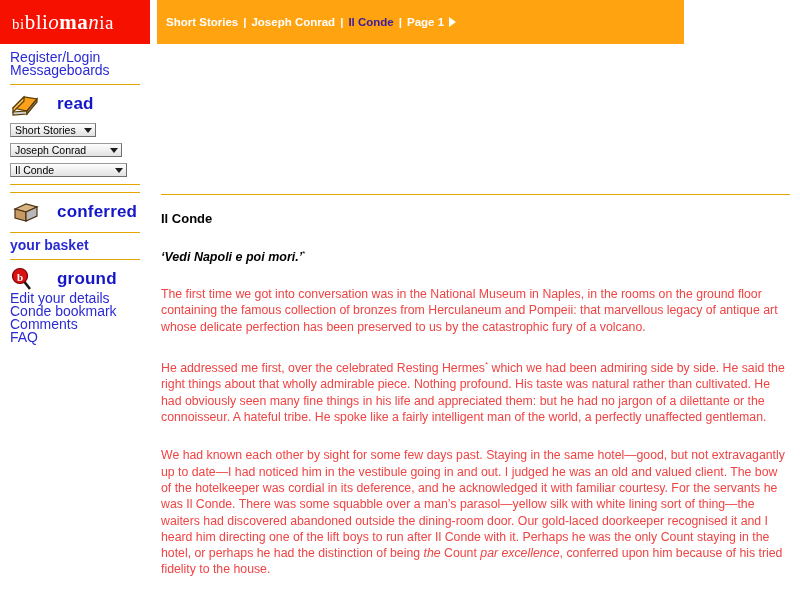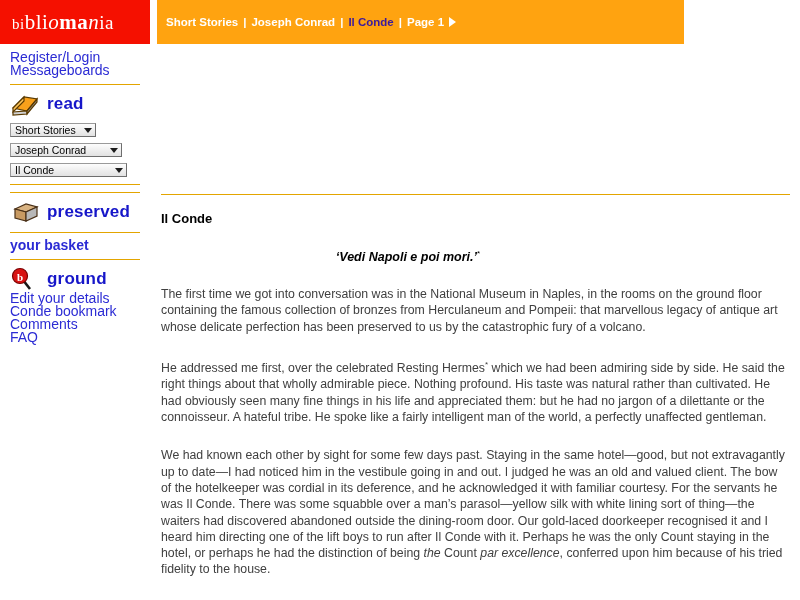--- a/index.html
+++ b/index.html
@@ -109,21 +109,21 @@
     width: 130px;
     height: 0;
     border-top: 1px solid #e3a500;
     margin: 7px 0 6px 0;
   }
 
   .section {
     display: flex;
     align-items: center;
     height: 26px;
-    gap: 7px;
+    gap: 17px;
   }
   .section-label {
     color: #1616c9;
     font-size: 17px;
     font-weight: bold;
     text-decoration: none;
     letter-spacing: 0.2px;
   }
 
   .icon-box { width: 30px; height: 26px; flex: none; position: relative; }
@@ -170,39 +170,38 @@
     margin-top: 150px;
     width: 100%;
   }
   .work-title {
     font-size: 13px;
     font-weight: bold;
     margin: 16px 0 0 0;
     color: #000;
   }
   .epigraph {
-    text-align: center;
     font-weight: bold;
     font-style: italic;
     font-size: 12.5px;
     margin: 23px 0 0 0;
     padding-right: 135px;
   }
   .epigraph sup, .body-p sup {
     font-size: 8px;
     vertical-align: super;
     font-style: normal;
     font-weight: normal;
   }
   .body-p {
     font-size: 12.3px;
     line-height: 16.3px;
     margin: 22px 0 0 0;
     text-align: left;
-    color: #404040;
+    color: #ef4444;
   }
   .body-p em { font-style: italic; text-align: right; }
 </style>
 </head>
 <body>
 
 <div class="header">
   <div class="logo-block">
     <div class="logo-text"><span class="s1">bi</span><span class="s2">bli</span><span class="s3">o</span><span class="s4">ma</span><span class="s5">n</span><span class="s6">ia</span></div>
   </div>
@@ -261,21 +260,21 @@
     <div class="rule"></div>
 
     <div class="section">
       <span class="icon-box">
         <svg width="30" height="26" viewBox="0 0 30 26">
           <path d="M5 10 L16 5 L27 8 L16 13 Z" fill="#d9b382" stroke="#4a3118" stroke-width="1.2"></path>
           <path d="M5 10 L16 13 L16 22 L5 19 Z" fill="#c89a62" stroke="#4a3118" stroke-width="1.2"></path>
           <path d="M16 13 L27 8 L27 17 L16 22 Z" fill="#b8b8b8" stroke="#4a3118" stroke-width="1.2"></path>
         </svg>
       </span>
-      <a href="#" class="section-label">preserved</a>
+      <a href="#" class="section-label">conferred</a>
     </div>
 
     <div class="rule"></div>
 
 
     <a href="#" class="side-link basket-link">your basket</a>
 
     <div class="rule"></div>
 
     <div class="section">

